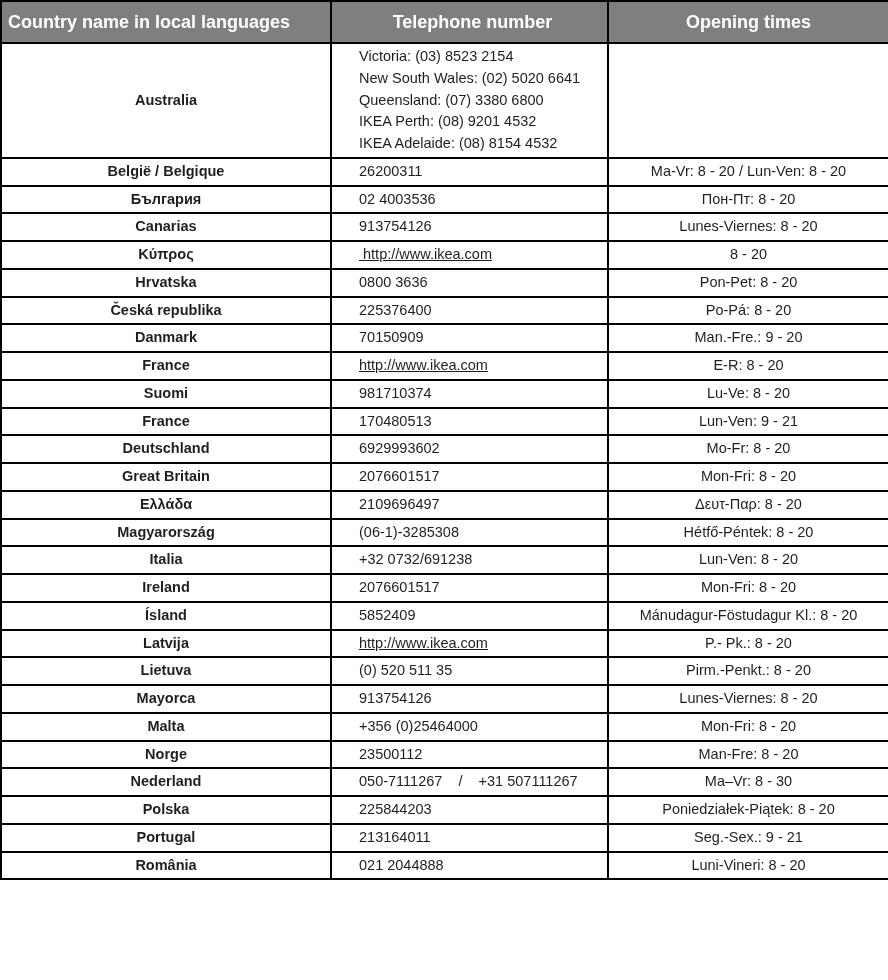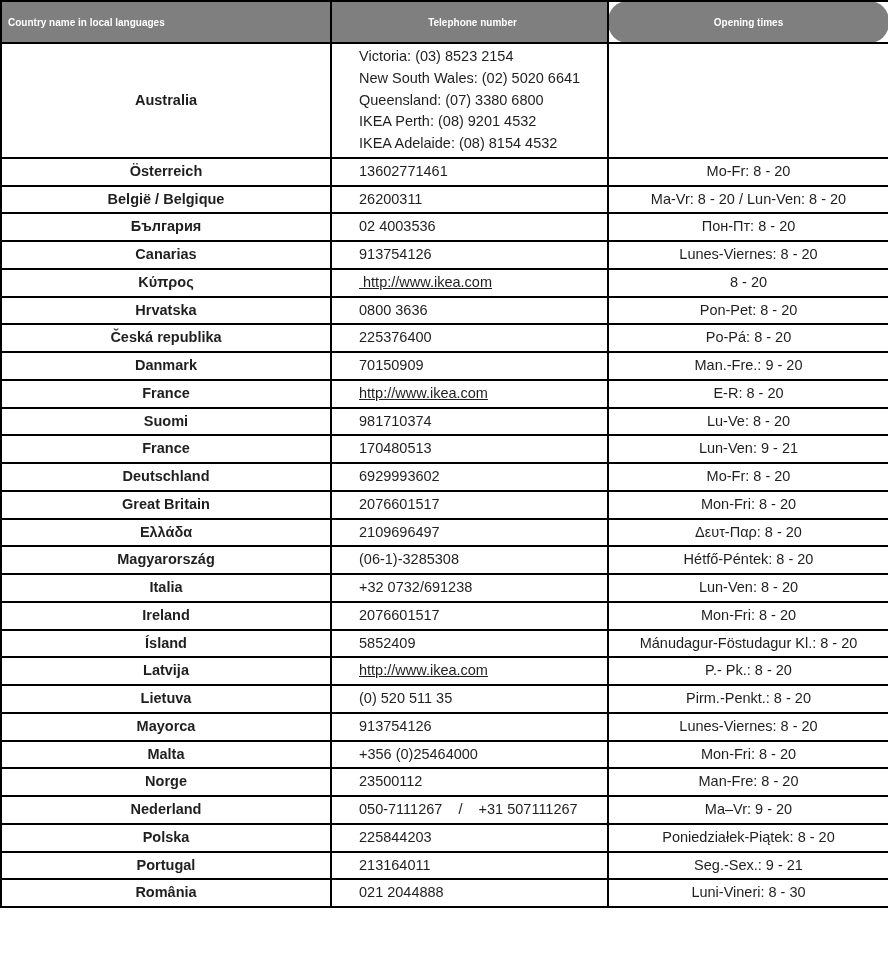--- a/index.html
+++ b/index.html
@@ -25,30 +25,30 @@
     border: 2px solid #000000;
     overflow: hidden;
   }
   col.c-country { width: 330px; }
   col.c-phone   { width: 277px; }
   col.c-hours   { width: 281px; }
 
   thead th {
     background: #7f7f7f;
     color: #ffffff;
-    font-size: 10px;
+    font-size: 18px;
     font-weight: bold;
     height: 42px;
     padding: 2px 6px;
     vertical-align: middle;
     margin-left: 6px;
   }
   th.col-country { text-align: left; }
   th.col-phone   { text-align: center; padding-left: 12px; }
-  th.col-hours   { text-align: center; border-radius: 20px; }
+  th.col-hours   { text-align: center; }
 
   tbody td {
     height: 27px;
     padding: 2px 6px;
     font-size: 14.5px;
     color: #1f1f1f;
     vertical-align: middle;
     line-height: 1.5;
   }
   td.country {
@@ -90,25 +90,20 @@
         <th class="col-hours">Opening times</th>
       </tr>
     </thead>
     <tbody>
         <tr class="tall">
           <td class="country">Australia</td>
           <td class="phone"><div>Victoria: (03) 8523 2154</div><div>New South Wales: (02) 5020 6641</div><div>Queensland: (07) 3380 6800</div><div>IKEA Perth: (08) 9201 4532</div><div>IKEA Adelaide: (08) 8154 4532</div></td>
           <td class="hours"></td>
         </tr>
         <tr>
-          <td class="country">Österreich</td>
-          <td class="phone"><div>13602771461</div></td>
-          <td class="hours">Mo-Fr: 8 - 20</td>
-        </tr>
-        <tr>
           <td class="country">België / Belgique</td>
           <td class="phone"><div>26200311</div></td>
           <td class="hours">Ma-Vr: 8 - 20 / Lun-Ven: 8 - 20</td>
         </tr>
         <tr>
           <td class="country">България</td>
           <td class="phone"><div>02 4003536</div></td>
           <td class="hours">Пон-Пт: 8 - 20</td>
         </tr>
         <tr>
@@ -207,32 +202,32 @@
           <td class="hours">Mon-Fri: 8 - 20</td>
         </tr>
         <tr>
           <td class="country">Norge</td>
           <td class="phone"><div>23500112</div></td>
           <td class="hours">Man-Fre: 8 - 20</td>
         </tr>
         <tr>
           <td class="country">Nederland</td>
           <td class="phone"><div>050-7111267    /    +31 507111267</div></td>
-          <td class="hours">Ma–Vr: 9 - 20</td>
+          <td class="hours">Ma–Vr: 8 - 30</td>
         </tr>
         <tr>
           <td class="country">Polska</td>
           <td class="phone"><div>225844203</div></td>
           <td class="hours">Poniedziałek-Piątek: 8 - 20</td>
         </tr>
         <tr>
           <td class="country">Portugal</td>
           <td class="phone"><div>213164011</div></td>
           <td class="hours">Seg.-Sex.: 9 - 21</td>
         </tr>
         <tr>
           <td class="country">România</td>
           <td class="phone"><div>021 2044888</div></td>
-          <td class="hours">Luni-Vineri: 8 - 30</td>
+          <td class="hours">Luni-Vineri: 8 - 20</td>
         </tr>
       </tbody>
   </table>
 </div>
 
 </body></html>

